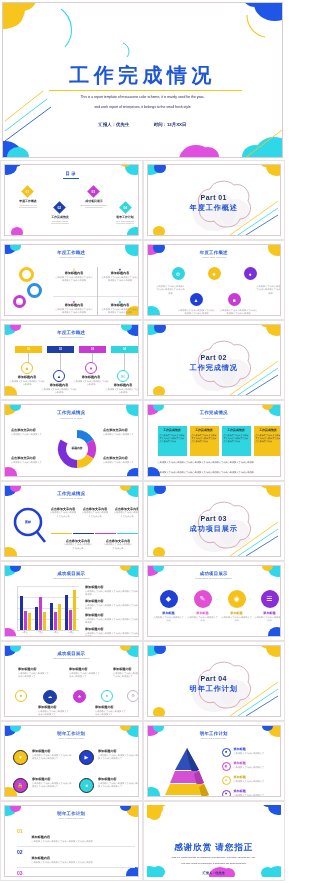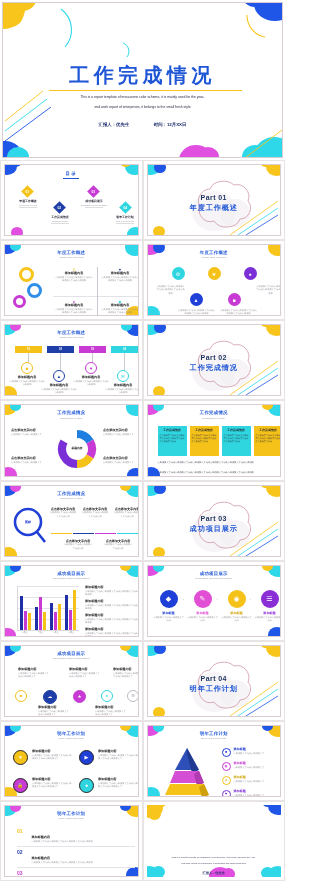--- a/index.html
+++ b/index.html
@@ -871,20 +871,21 @@
           <div class="blob" style="left:13px;bottom:7px;width:13px;height:12px;background:#2fd8e8;"></div>
         </div>
         <div class="blobgrp" style="left:62px;bottom:-9px;">
           <div class="blob" style="bottom:0;width:22px;height:19px;background:#e04fe0;"></div>
           <div class="blob" style="left:13px;bottom:6px;width:13px;height:12px;background:#e04fe0;"></div>
         </div>
         <div class="blobgrp" style="right:-7px;bottom:-8px;">
           <div class="blob" style="right:0;bottom:0;width:21px;height:19px;background:#2fd8e8;"></div>
           <div class="blob" style="right:14px;bottom:6px;width:13px;height:12px;background:#2fd8e8;"></div>
         </div>
+        <div style="position:absolute;left:0;right:0;top:37px;text-align:center;font-size:8.6px;font-weight:bold;color:#1f56d6;letter-spacing:.1em;">感谢欣赏  请您指正</div>
         <div style="position:absolute;left:22px;right:22px;top:51px;text-align:center;font-size:2.3px;color:#3a3a5a;">This is a report template of msscarone color scheme, it is mainly used for the year-</div>
         <div style="position:absolute;left:22px;right:22px;top:57px;text-align:center;font-size:2.3px;color:#3a3a5a;">end work report of enterprises, it belongs to the small fresh style</div>
         <div style="position:absolute;left:0;right:0;top:66px;text-align:center;font-size:3.2px;font-weight:bold;color:#1b2a6b;">
           <span>汇报人：</span><span>优先生</span>
         </div>
       </div>
     </div>
 
   </div>
 </div>

